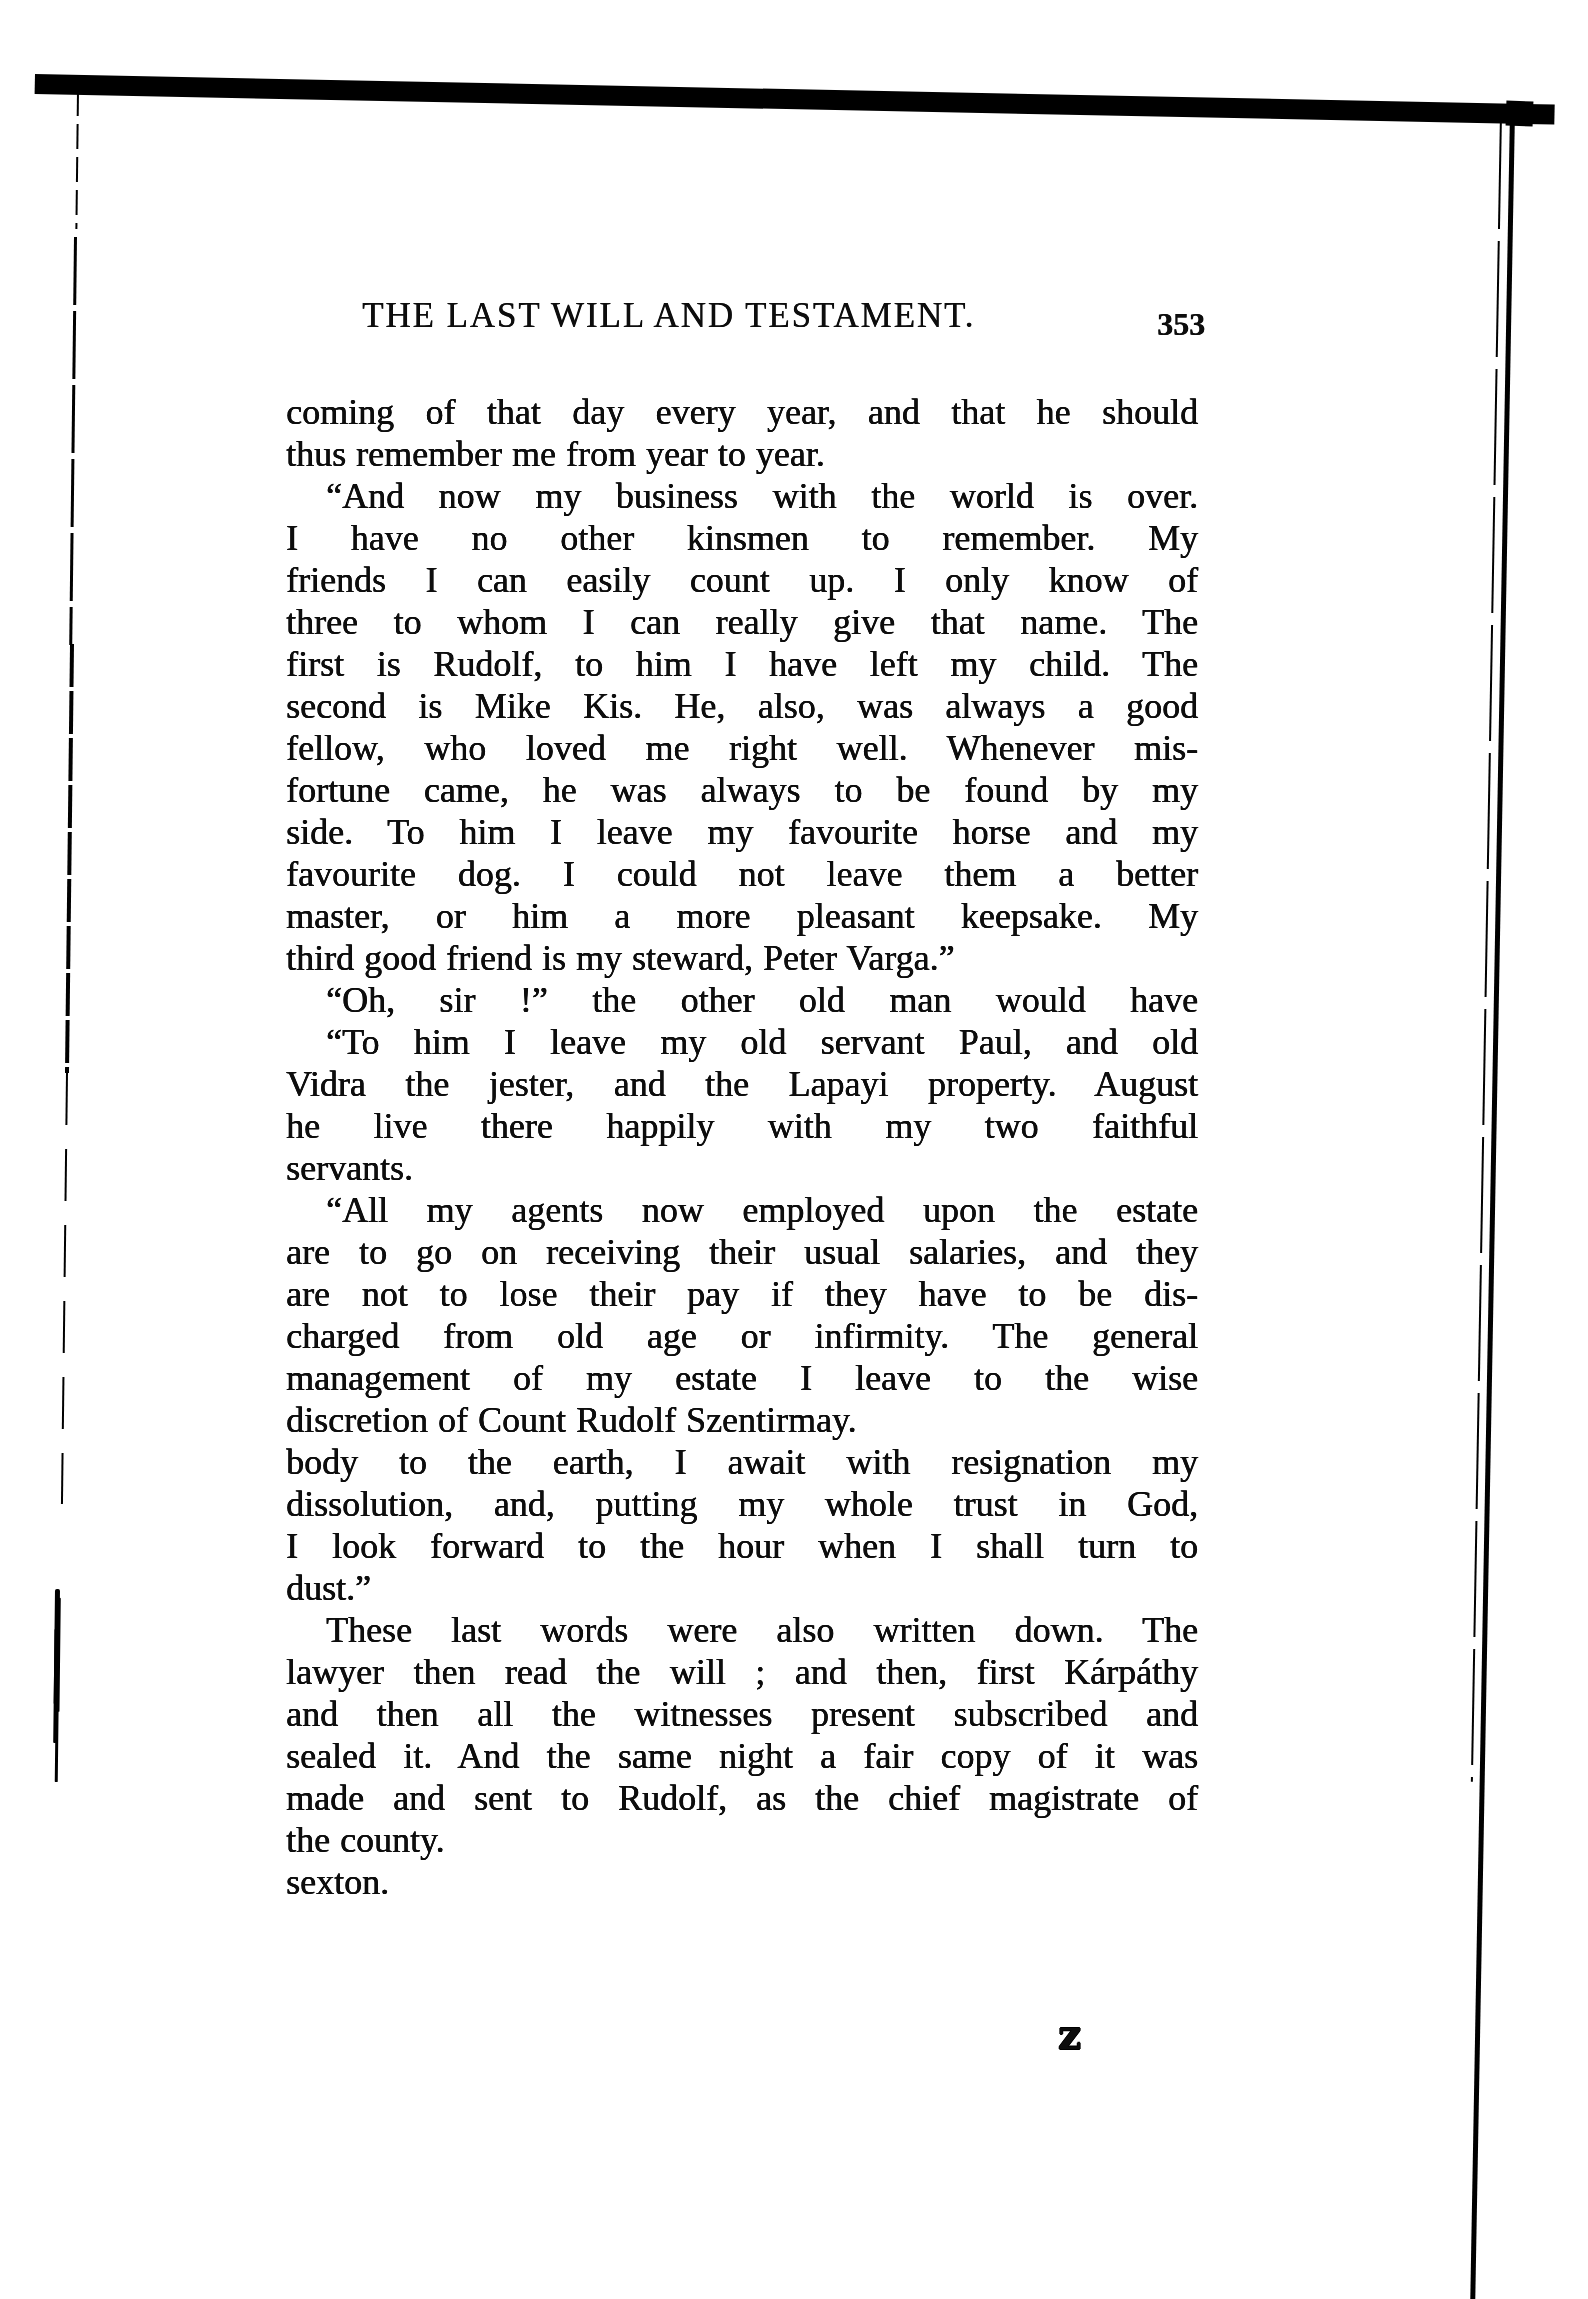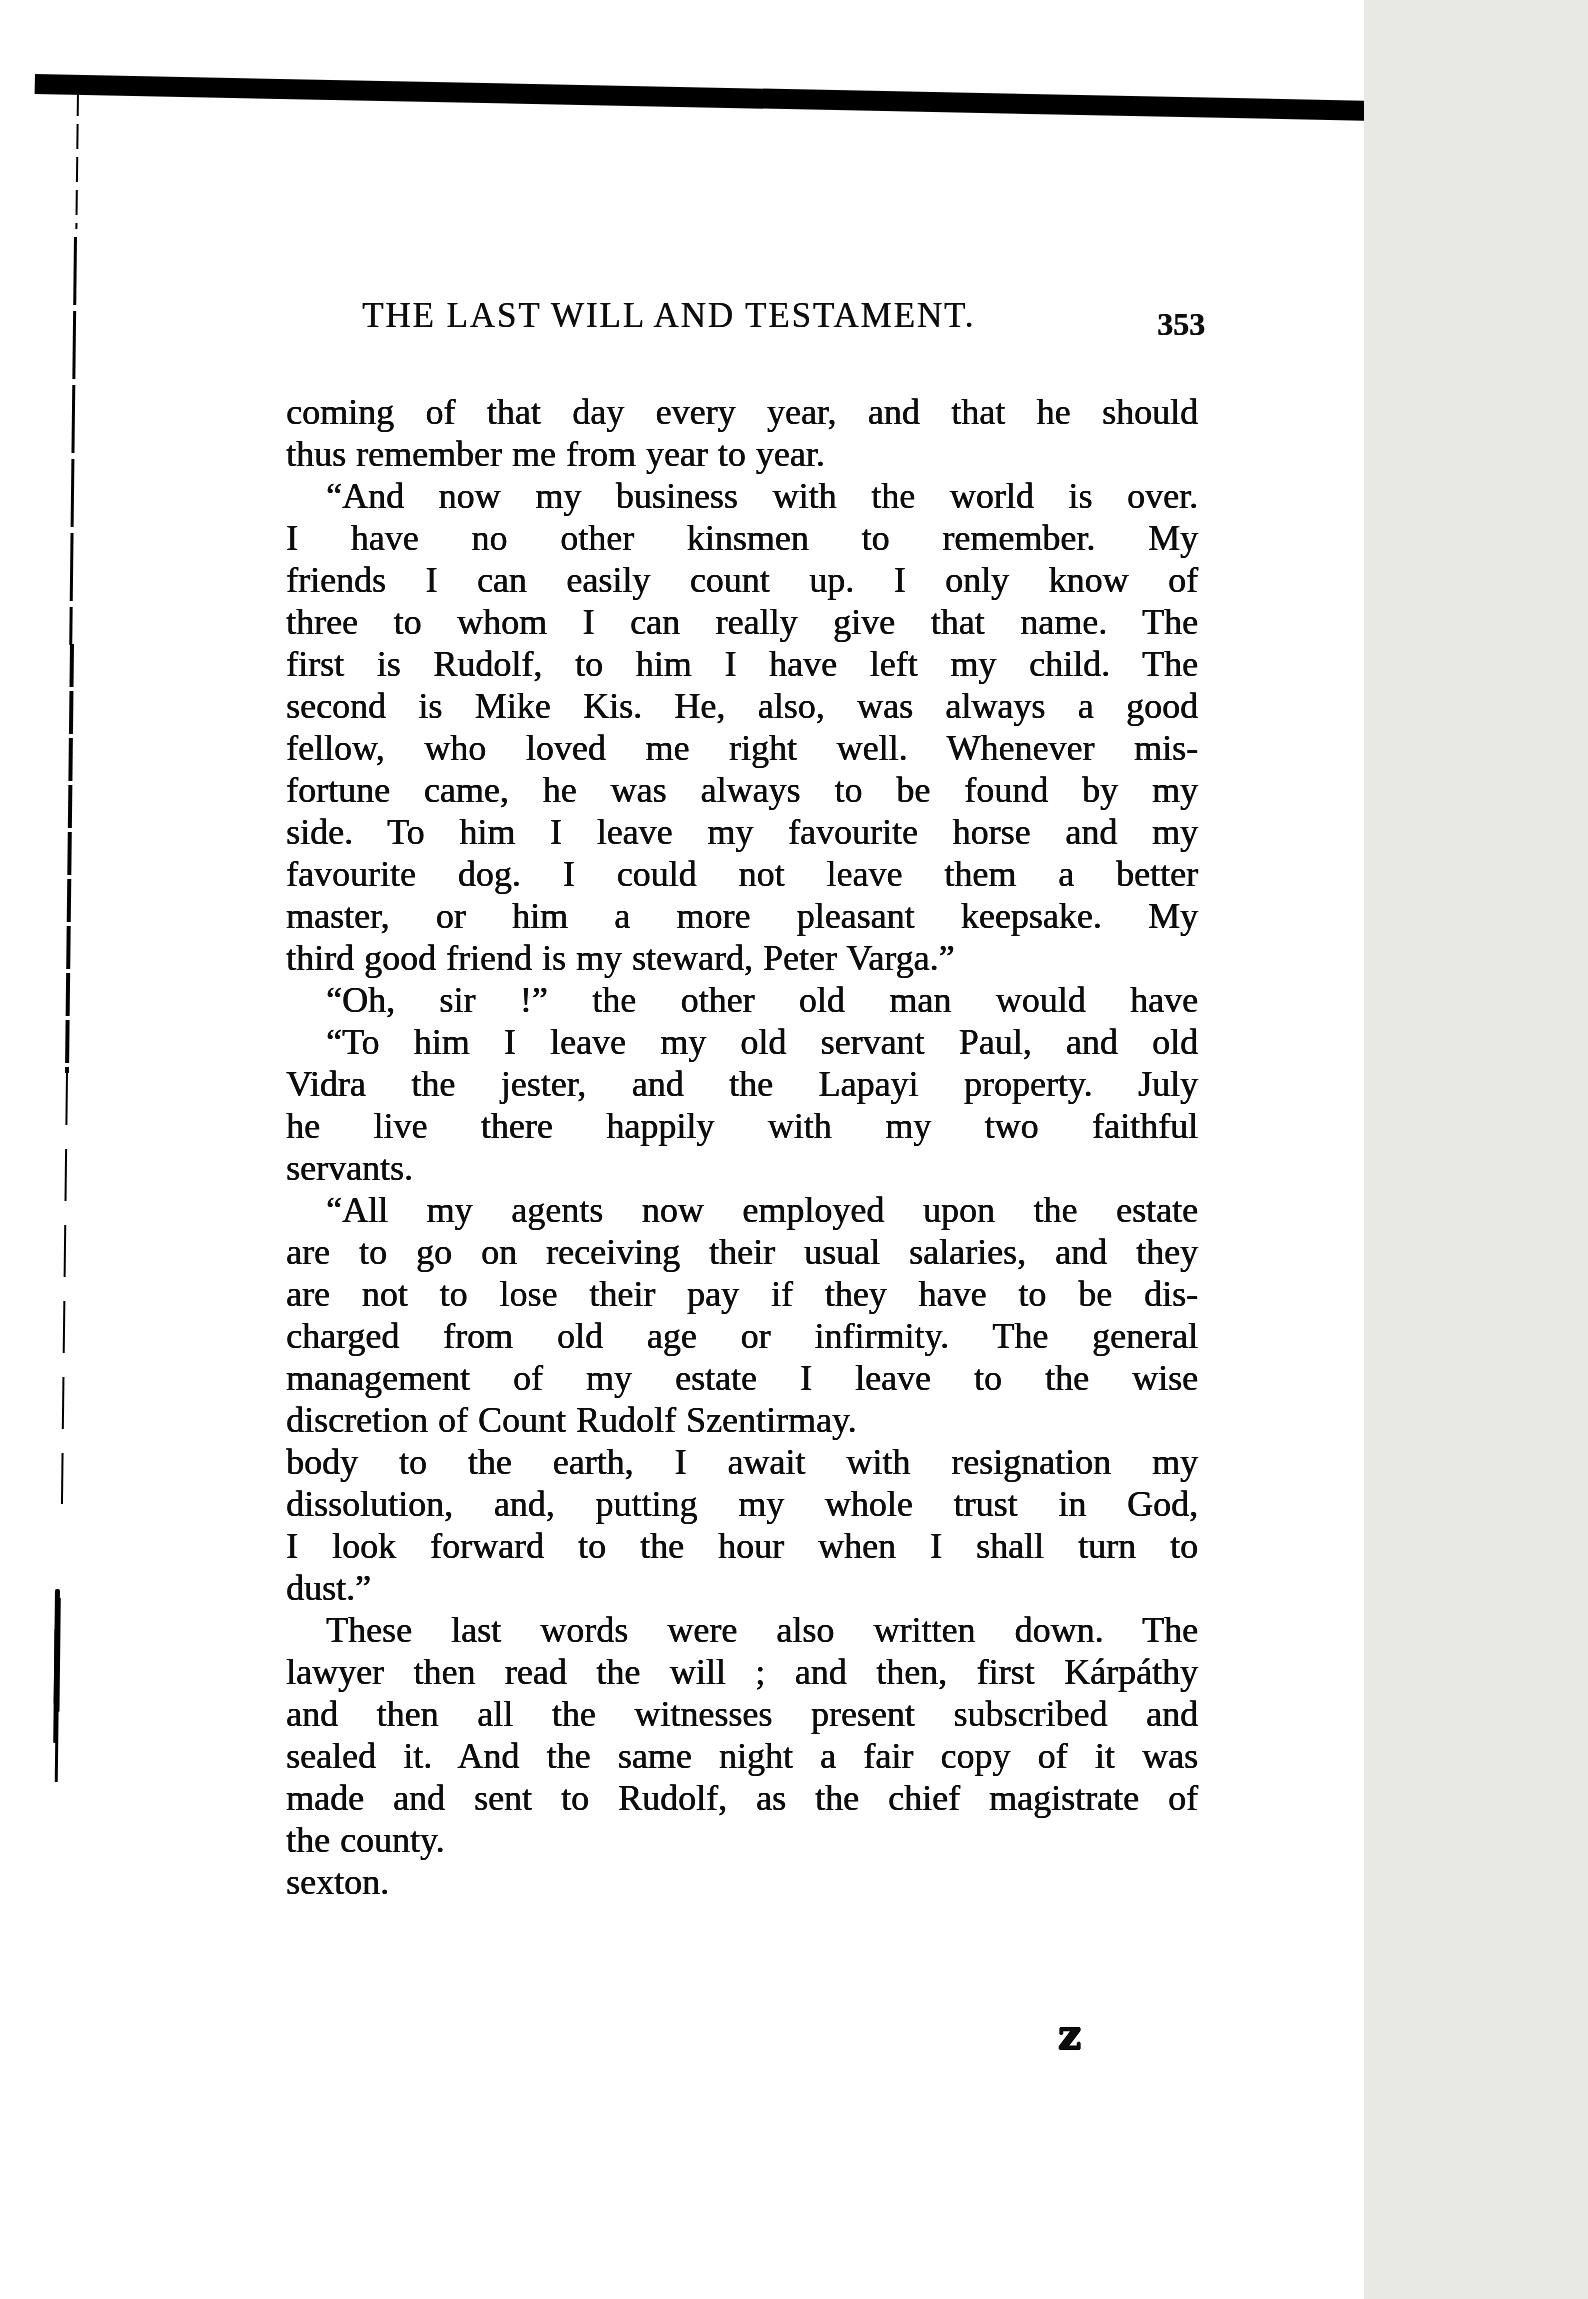--- a/index.html
+++ b/index.html
@@ -1,18 +1,18 @@
 <!DOCTYPE html>
 <html><head>
 <meta charset="utf-8">
 <style>
   html,body{margin:0;padding:0;background:#e8e8e4;}
   .page{
     position:relative;
-    width:1364px;height:2300px;
+    width:1588px;height:2300px;
     background:#ffffff;
     overflow:hidden;
     font-family:"Liberation Serif","DejaVu Serif",serif;
     color:#0d0d0d;
   }
 
   
   .bar-top{
     position:absolute;left:35px;top:74px;width:1520px;height:20.4px;
     background:#000;transform:rotate(1.15deg);transform-origin:0 0;
@@ -106,21 +106,21 @@
         <div class="line">side. To him I leave my favourite horse and my</div>
         <div class="line">favourite dog. I could not leave them a better</div>
         <div class="line">master, or him a more pleasant keepsake. My</div>
         <div class="line last">third good friend is my steward, Peter Varga.”</div>
       </div>
       <div>
         <div class="line indent">“Oh, sir !” the other old man would have</div>
       </div>
       <div>
         <div class="line indent">“To him I leave my old servant Paul, and old</div>
-        <div class="line">Vidra the jester, and the Lapayi property. July</div>
+        <div class="line">Vidra the jester, and the Lapayi property. August</div>
         <div class="line">he live there happily with my two faithful</div>
         <div class="line last">servants.</div>
       </div>
       <div>
         <div class="line indent">“All my agents now employed upon the estate</div>
         <div class="line">are to go on receiving their usual salaries, and they</div>
         <div class="line">are not to lose their pay if they have to be dis-</div>
         <div class="line">charged from old age or infirmity. The general</div>
         <div class="line">management of my estate I leave to the wise</div>
         <div class="line last">discretion of Count Rudolf Szentirmay.</div>

